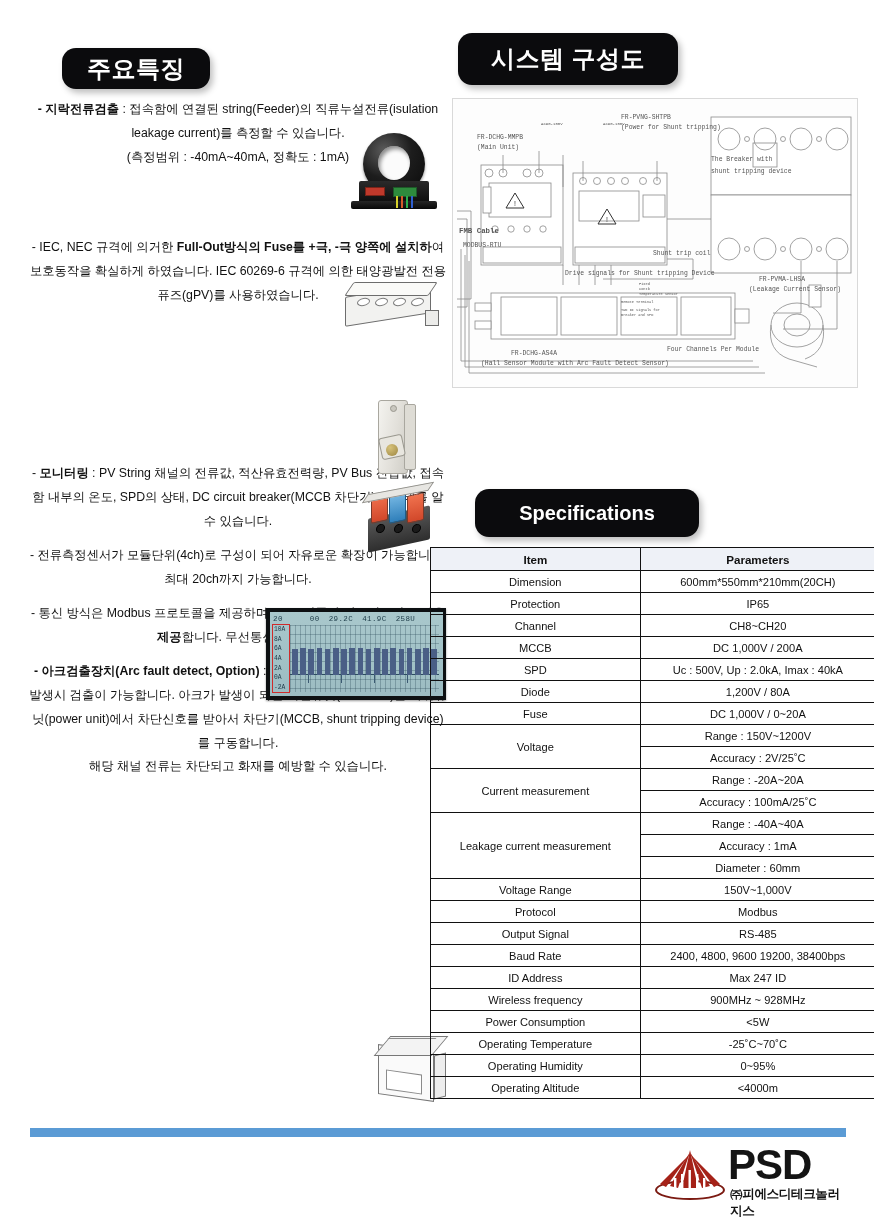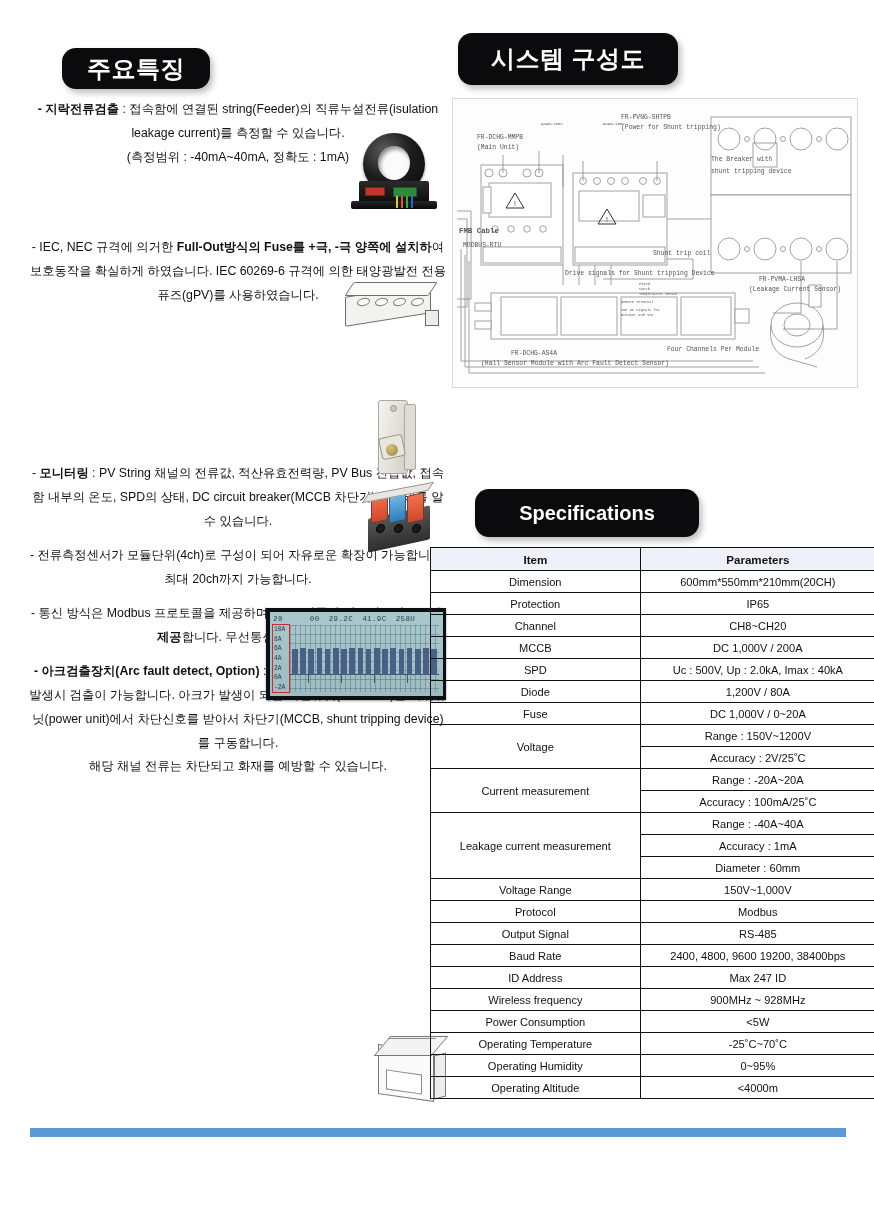--- a/index.html
+++ b/index.html
@@ -553,14 +553,35 @@
           <td>0~95%</td>
         </tr>
         <tr>
           <td>Operating Altitude</td>
           <td>&lt;4000m</td>
         </tr>
       </tbody>
   </table>
 
   <div id="footer-bar"></div>
+  <div id="logo">
+    <svg class="mark" viewBox="0 0 76 52">
+      <ellipse cx="38" cy="42" rx="34" ry="9" fill="none" stroke="#7b1a12" stroke-width="2"></ellipse>
+      <g fill="#a52218">
+        <path d="M38 2 L46 40 L30 40 Z"></path>
+        <path d="M38 4 L58 38 L50 40 Z"></path>
+        <path d="M38 4 L18 38 L26 40 Z"></path>
+        <path d="M38 6 L68 36 L62 39 Z"></path>
+        <path d="M38 6 L8 36 L14 39 Z"></path>
+      </g>
+      <g fill="#ffffff">
+        <rect x="22" y="30" width="2.4" height="10"></rect>
+        <rect x="29" y="26" width="2.4" height="14"></rect>
+        <rect x="36.5" y="22" width="2.4" height="18"></rect>
+        <rect x="44" y="26" width="2.4" height="14"></rect>
+        <rect x="51" y="30" width="2.4" height="10"></rect>
+      </g>
+    </svg>
+    <div class="wordmark">PSD</div>
+    <div class="sub">㈜피에스디테크놀러지스</div>
+  </div>
 
 </div>
 
 </body></html>

